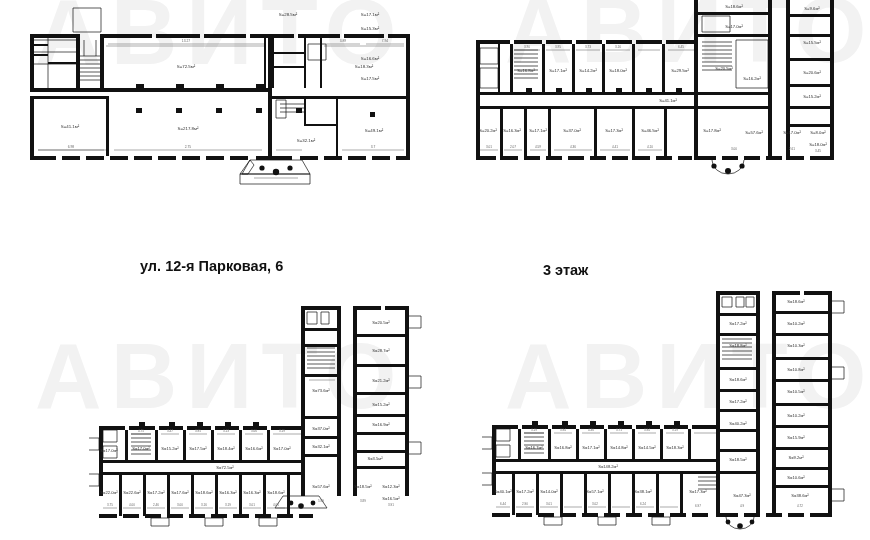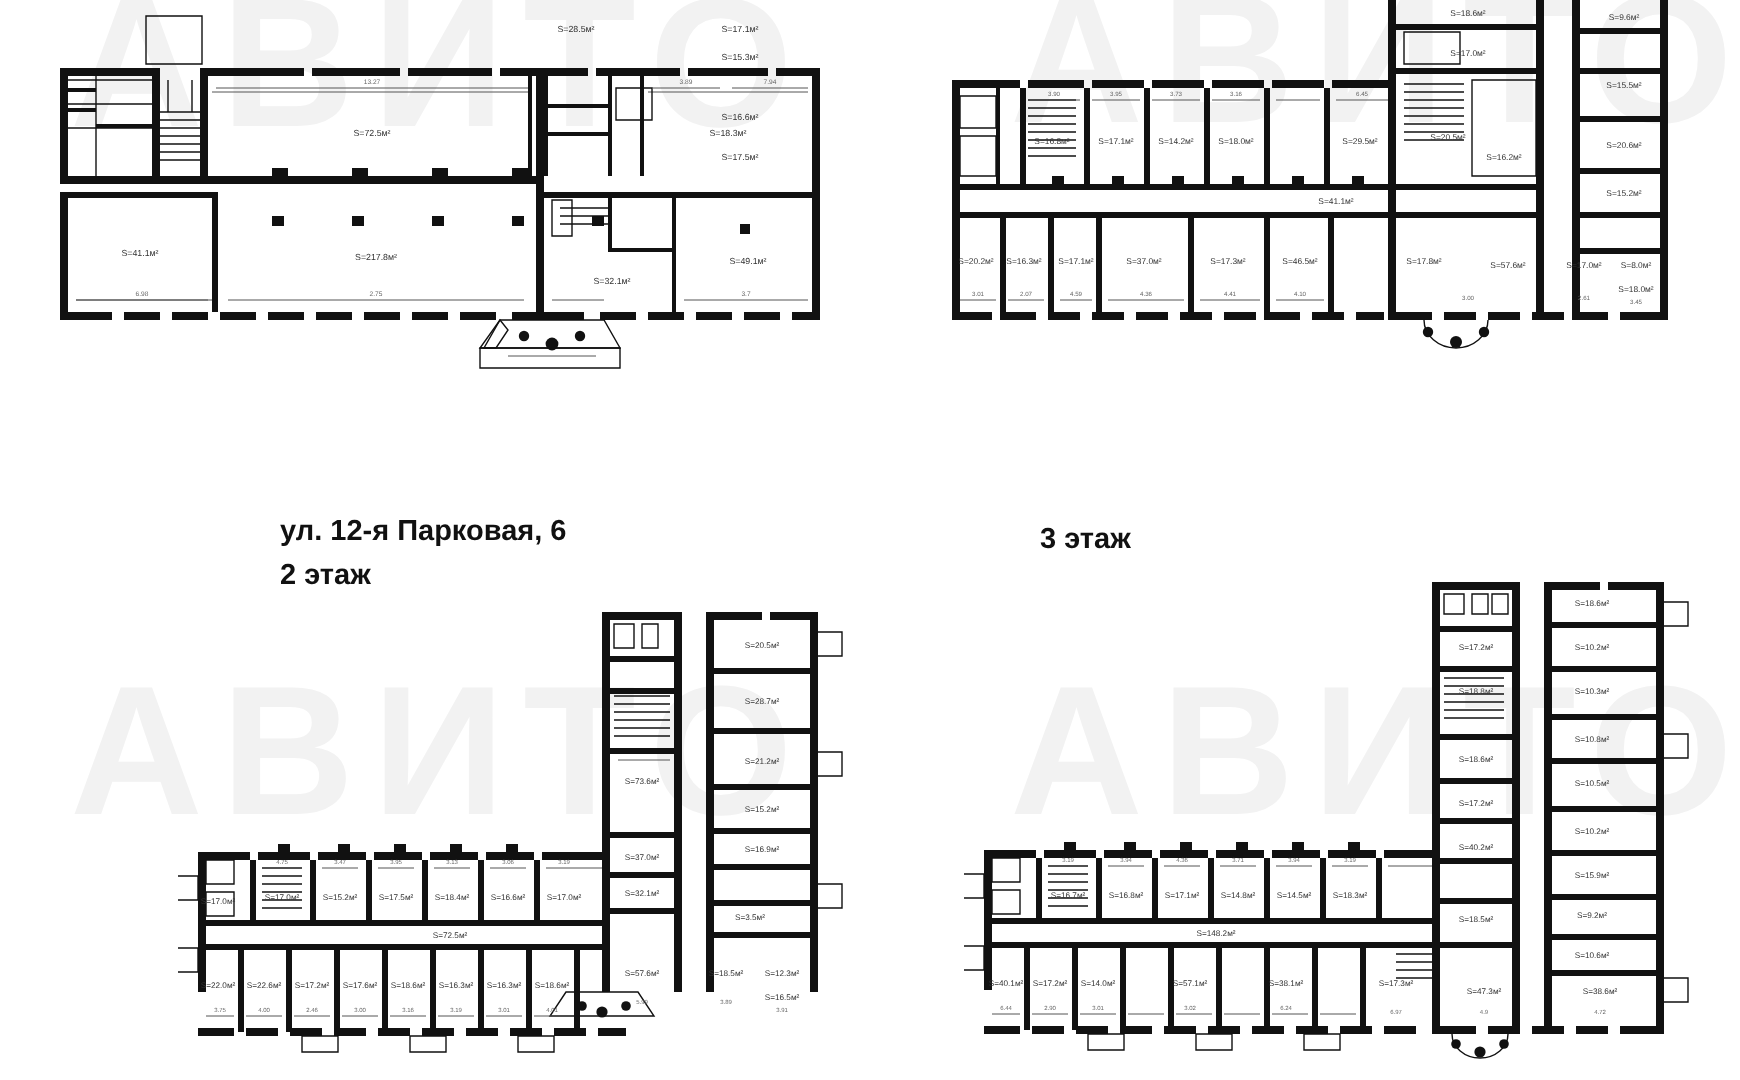--- a/index.html
+++ b/index.html
@@ -31,42 +31,41 @@
   
   .title{
     position:absolute;
     font-weight:700;
     color:#111;
     text-align:left;
     white-space:nowrap;
   }
   #addr-title{left:140px;top:258px;width:330px;font-size:14.5px;}
   #fl2-title{left:140px;top:280px;width:330px;font-size:14.5px;}
-  #fl3-title{left:520px;top:262px;width:300px;font-size:14.5px;}
+  #fl3-title{left:543px;top:262px;width:300px;font-size:14.5px;}
 
   
   .plan{position:absolute;}
   #plan1{left:18px;top:0px;width:420px;height:210px;}
   #plan2{left:468px;top:0px;width:400px;height:200px;}
   #plan3{left:85px;top:288px;width:345px;height:252px;}
   #plan4{left:480px;top:285px;width:385px;height:255px;}
   .plan svg{display:block;width:100%;height:100%;}
 </style>
 </head>
 <body>
 
 <div id="canvas">
 
   <div class="wm wm-a">АВИТО</div>
   <div class="wm wm-b">АВИТО</div>
   <div class="wm wm-c">АВИТО</div>
   <div class="wm wm-d">АВИТО</div>
 
   <div class="title" id="addr-title">ул. 12-я Парковая, 6</div>
-  <div class="title" id="fl2-title">2 этаж</div>
   <div class="title" id="fl3-title">3 этаж</div>
 
   <div class="plan" id="plan1">
     <svg viewBox="0 0 420 210" xmlns="http://www.w3.org/2000/svg">
       <defs>
         <style>
           .w{fill:#111;}
           .thin{stroke:#111;stroke-width:0.7;fill:none;}
           .thinr{stroke:#555;stroke-width:0.5;fill:none;}
           .rm{font-family:"Liberation Sans",sans-serif;font-size:4.4px;fill:#333;text-anchor:middle;}

